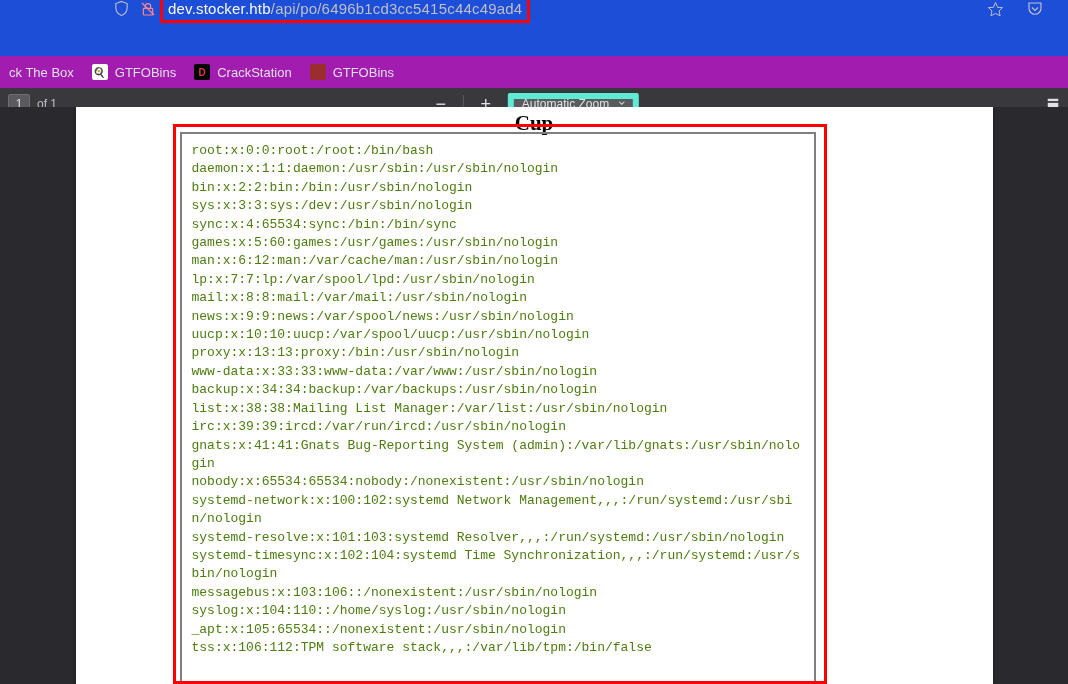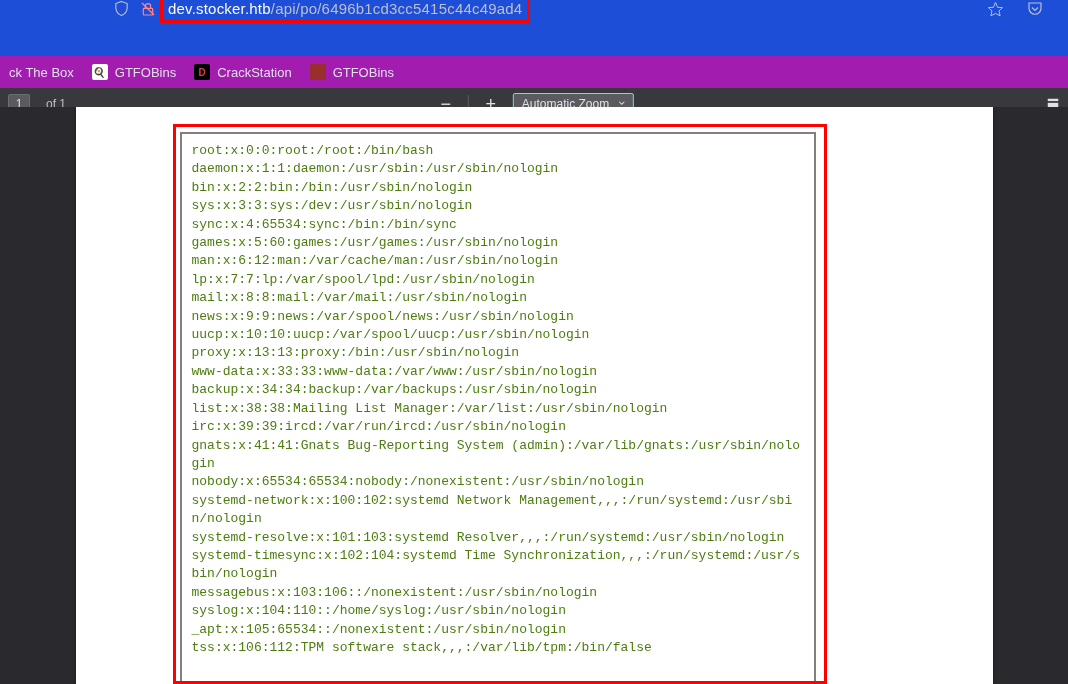--- a/index.html
+++ b/index.html
@@ -99,21 +99,21 @@
     background: #5a5a5f;
     border: 1px solid #6d6d72;
     color: #e0e0e6;
     text-align: center;
     font-size: 12px;
     border-radius: 2px;
   }
   .of-pages {
     color: #bfbfc9;
     font-size: 12px;
-    margin-left: 16px;
+    margin-left: 7px;
   }
   .pdf-center {
     position: absolute;
     left: 50%;
     transform: translateX(-50%);
     display: flex;
     align-items: center;
     gap: 10px;
   }
   .pdf-btn {
@@ -127,21 +127,21 @@
     font-size: 18px;
     font-weight: 300;
   }
   .pdf-sep {
     width: 1px;
     height: 18px;
     background: #5a5a5f;
   }
   .zoom-select {
     background: #5a5a5f;
-    border: 1px solid #5eead4;
+    border: 6px solid #5eead4;
     color: #e0e0e6;
     font-size: 12px;
     height: 22px;
     padding: 0 24px 0 8px;
     border-radius: 2px;
     position: relative;
     display: flex;
     align-items: center;
     cursor: pointer;
   }
@@ -288,20 +288,21 @@
       <svg width="14" height="16" viewBox="0 0 24 24" fill="#e0e0e6">
           <rect x="3" y="3" width="18" height="4"></rect>
           <rect x="3" y="10" width="18" height="11"></rect>
         </svg>
     </div>
   </div>
 </div>
 
 <div class="viewer">
   <div class="page">
+    <div class="doc-title">Cup</div>
     <div class="content-box-wrap">
       <div class="content-box">
         <div class="content-text" id="content-lines">root:x:0:0:root:/root:/bin/bash
 daemon:x:1:1:daemon:/usr/sbin:/usr/sbin/nologin
 bin:x:2:2:bin:/bin:/usr/sbin/nologin
 sys:x:3:3:sys:/dev:/usr/sbin/nologin
 sync:x:4:65534:sync:/bin:/bin/sync
 games:x:5:60:games:/usr/games:/usr/sbin/nologin
 man:x:6:12:man:/var/cache/man:/usr/sbin/nologin
 lp:x:7:7:lp:/var/spool/lpd:/usr/sbin/nologin

